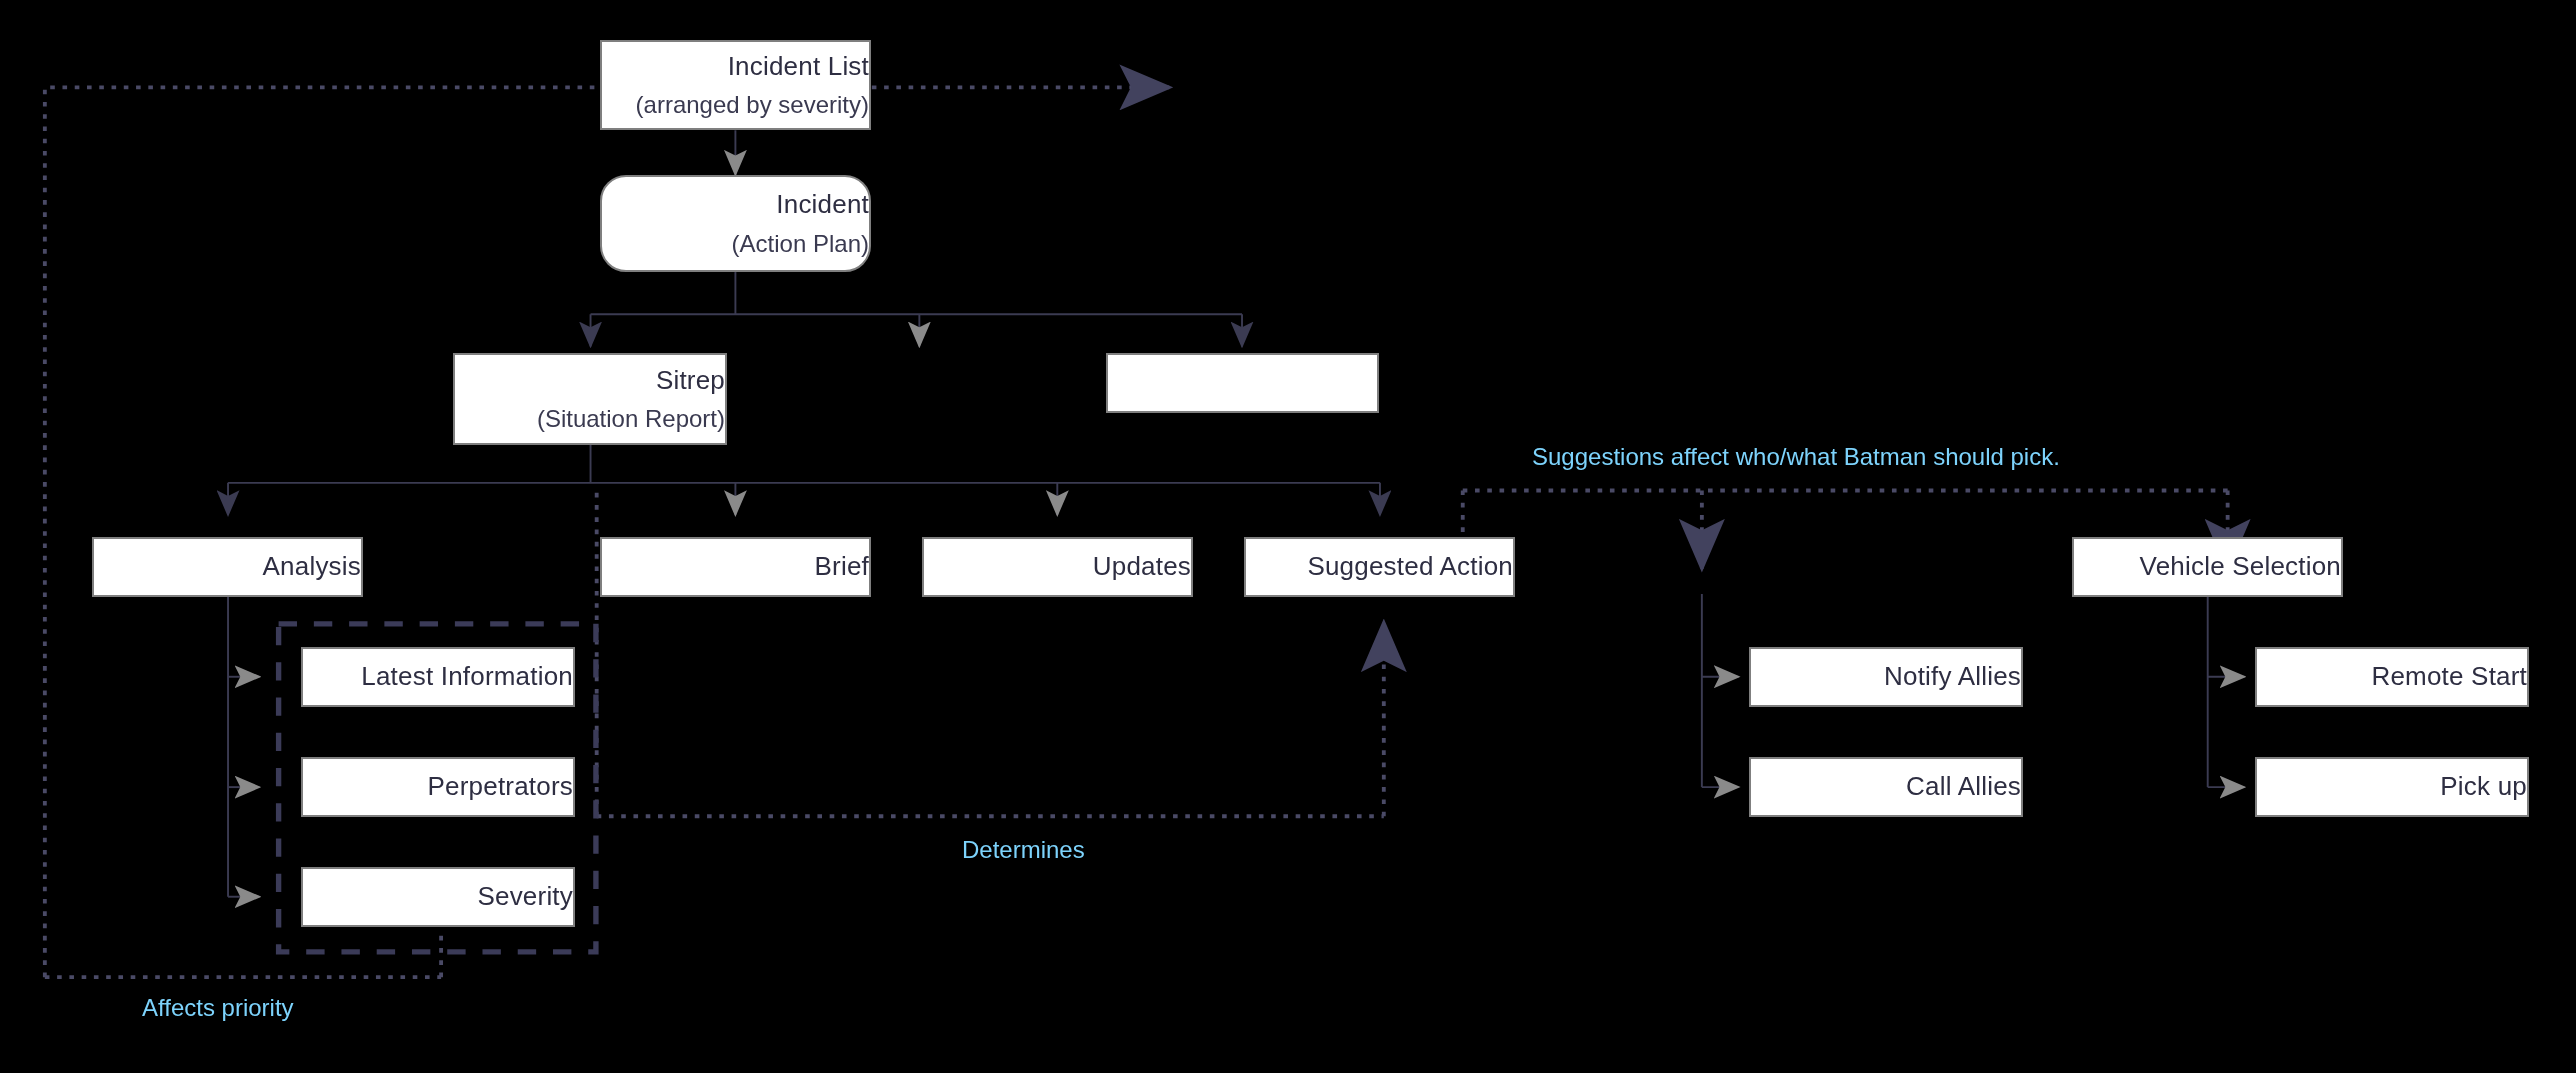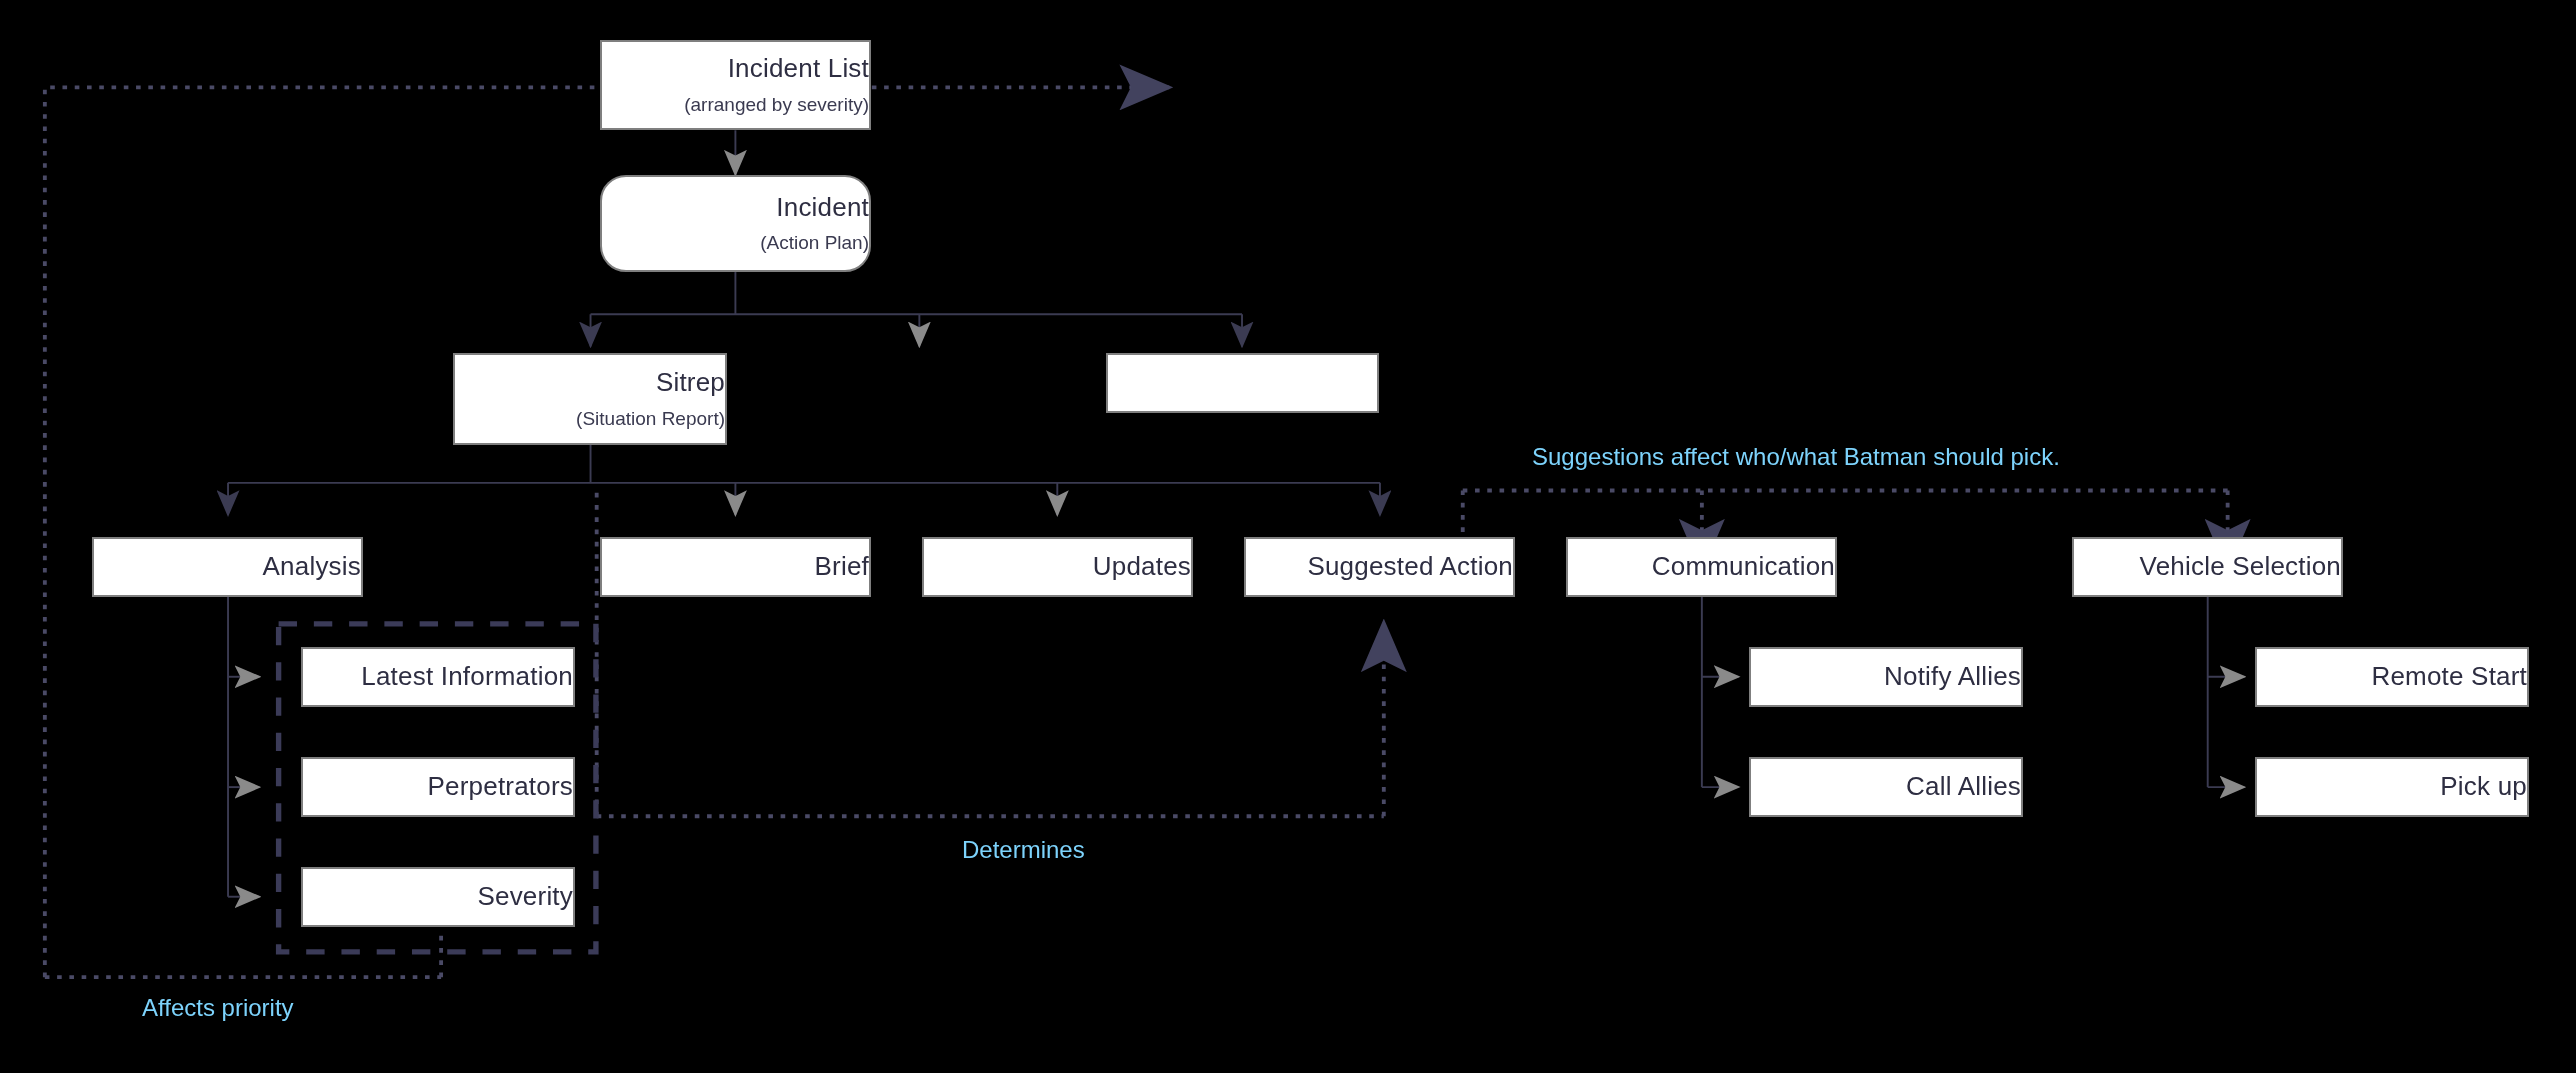--- a/index.html
+++ b/index.html
@@ -12,21 +12,21 @@
     background:#ffffff;
     border:2.3px solid #7f7f7f;
     box-sizing:border-box;
     display:flex;
     flex-direction:column;
     align-items:flex-end;
     justify-content:center;
     color:#2b2b3d;
   }
   .node .ttl{font-size:26px;line-height:1.05;color:#2e2e42;letter-spacing:0.2px;}
-  .node .sub{font-size:19px;line-height:1.05;color:#3a3a50;margin-top:12.3px;}
+  .node .sub{font-size:24px;line-height:1.05;color:#3a3a50;margin-top:12.3px;}
   .node.rounded{border-radius:26px;}
 
   .caption{
     position:absolute;
     color:#7dd3fc;
     font-size:24px;
     white-space:nowrap;
   }
 </style>
 </head>
@@ -131,23 +131,20 @@
   </div>
 
   <div class="node" style="left:922px;top:537px;width:271px;height:60px;">
     <span class="ttl">Updates</span>
   </div>
 
   <div class="node" style="left:1244px;top:537px;width:271px;height:60px;">
     <span class="ttl">Suggested Action</span>
   </div>
 
-  <div class="node" style="left:1566px;top:537px;width:271px;height:60px;">
-    <span class="ttl">Communication</span>
-  </div>
 
   <div class="node" style="left:2072px;top:537px;width:271px;height:60px;">
     <span class="ttl">Vehicle Selection</span>
   </div>
 
   <div class="node" style="left:301px;top:647px;width:274px;height:60px;">
     <span class="ttl">Latest Information</span>
   </div>
 
   <div class="node" style="left:301px;top:757px;width:274px;height:60px;">

